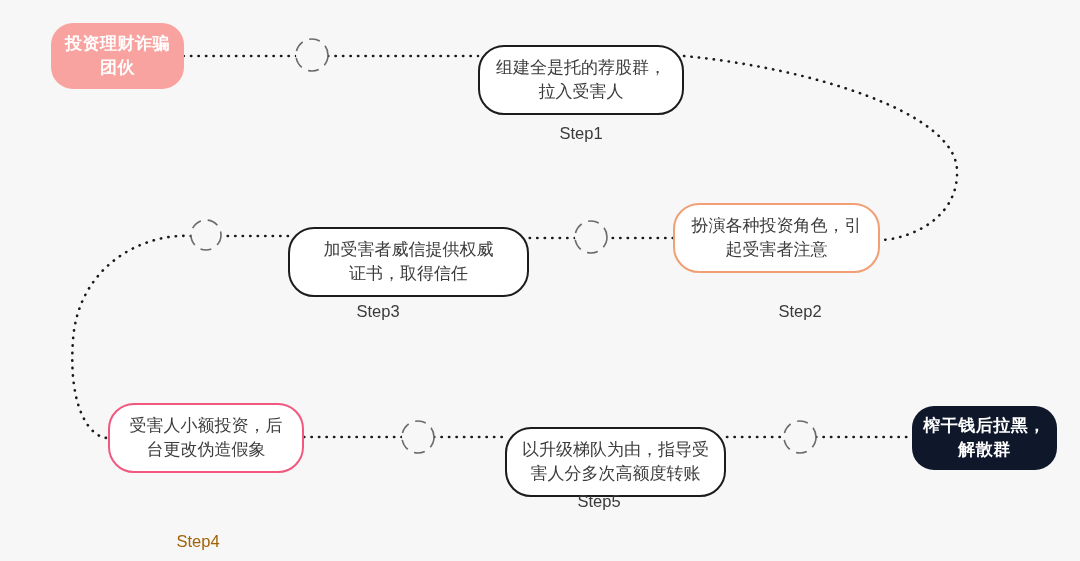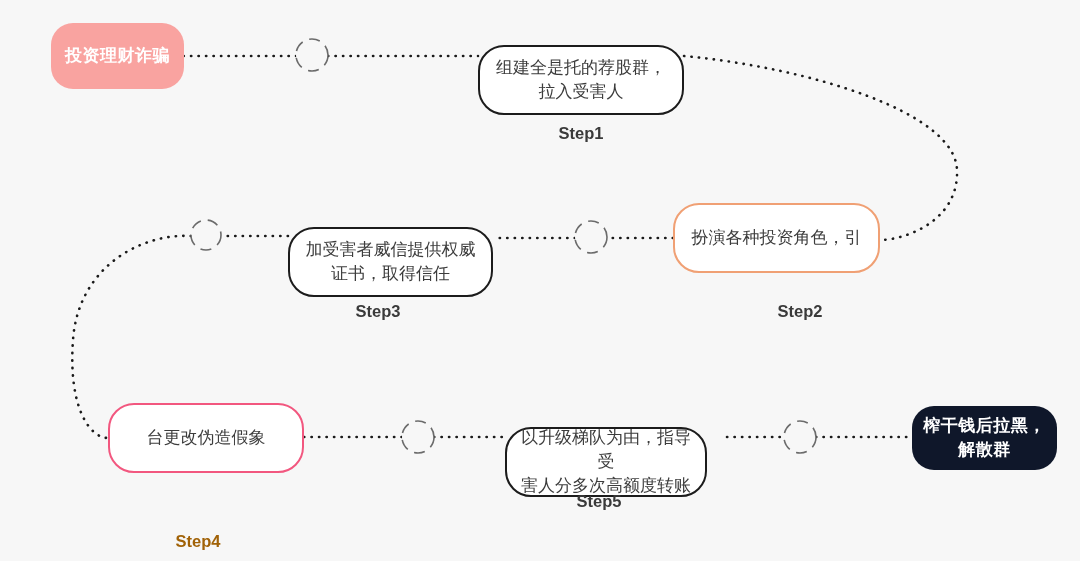--- a/index.html
+++ b/index.html
@@ -61,21 +61,21 @@
     padding: 0 14px;
   }
 
   .b-black  { border: 2.4px solid #1c1c1c; margin-top: 24px; }
   .b-orange { border: 2.2px solid #f0a074; }
   .b-pink   { border: 2.2px solid #f2577f; }
 
   .steplabel {
     position: absolute;
     font-size: 16.5px;
-    font-weight: bold;
+    font-weight: normal;
     color: #3a3a3a;
     white-space: nowrap;
     transform: translateX(-50%);
   }
 </style>
 </head>
 <body style="background: rgb(247, 247, 247);">
 
 <div id="canvas">
 
@@ -110,50 +110,53 @@
       <circle cx="206" cy="235" r="15"></circle>
       <circle cx="591" cy="237" r="16"></circle>
       <circle cx="418" cy="437" r="16"></circle>
       <circle cx="800" cy="437" r="16"></circle>
     </g>
   </svg>
 
   <div class="node node-terminal" id="n-start" style="left: 43px; top: 23px; width: 133px; height: 66px; background: rgb(249, 163, 160); color: rgb(255, 255, 255); margin-left: 8px;">
     <div class="lines">
         <div>投资理财诈骗</div>
+        <div>团伙</div>
       </div>
   </div>
 
   <div class="node node-step b-black" id="n-step1" style="left: 478px; top: 21px; width: 206px; height: 70px;">
     <div class="lines">
         <div>组建全是托的荐股群，</div>
         <div>拉入受害人</div>
       </div>
   </div>
 
   <div class="node node-step b-orange" id="n-step2" style="left: 673px; top: 203px; width: 207px; height: 70px;">
     <div class="lines">
         <div>扮演各种投资角色，引</div>
+        <div>起受害者注意</div>
       </div>
   </div>
 
-  <div class="node node-step b-black" id="n-step3" style="left: 288px; top: 203px; width: 205px; height: 70px;">
+  <div class="node node-step b-black" id="n-step3" style="left: 288px; top: 203px; width: 241px; height: 70px;">
     <div class="lines">
         <div>加受害者威信提供权威</div>
         <div>证书，取得信任</div>
       </div>
   </div>
 
   <div class="node node-step b-pink" id="n-step4" style="left: 108px; top: 403px; width: 196px; height: 70px;">
     <div class="lines">
+        <div>受害人小额投资，后</div>
         <div>台更改伪造假象</div>
       </div>
   </div>
 
-  <div class="node node-step b-black" id="n-step5" style="left: 505px; top: 403px; width: 202px; height: 70px;">
+  <div class="node node-step b-black" id="n-step5" style="left: 505px; top: 403px; width: 221px; height: 70px;">
     <div class="lines">
         <div>以升级梯队为由，指导受</div>
         <div>害人分多次高额度转账</div>
       </div>
   </div>
 
   <div class="node node-terminal" id="n-end" style="left: 912px; top: 406px; width: 145px; height: 64px; background: #0f172a; color: rgb(255, 255, 255);">
     <div class="lines">
         <div>榨干钱后拉黑，</div>
         <div>解散群</div>

